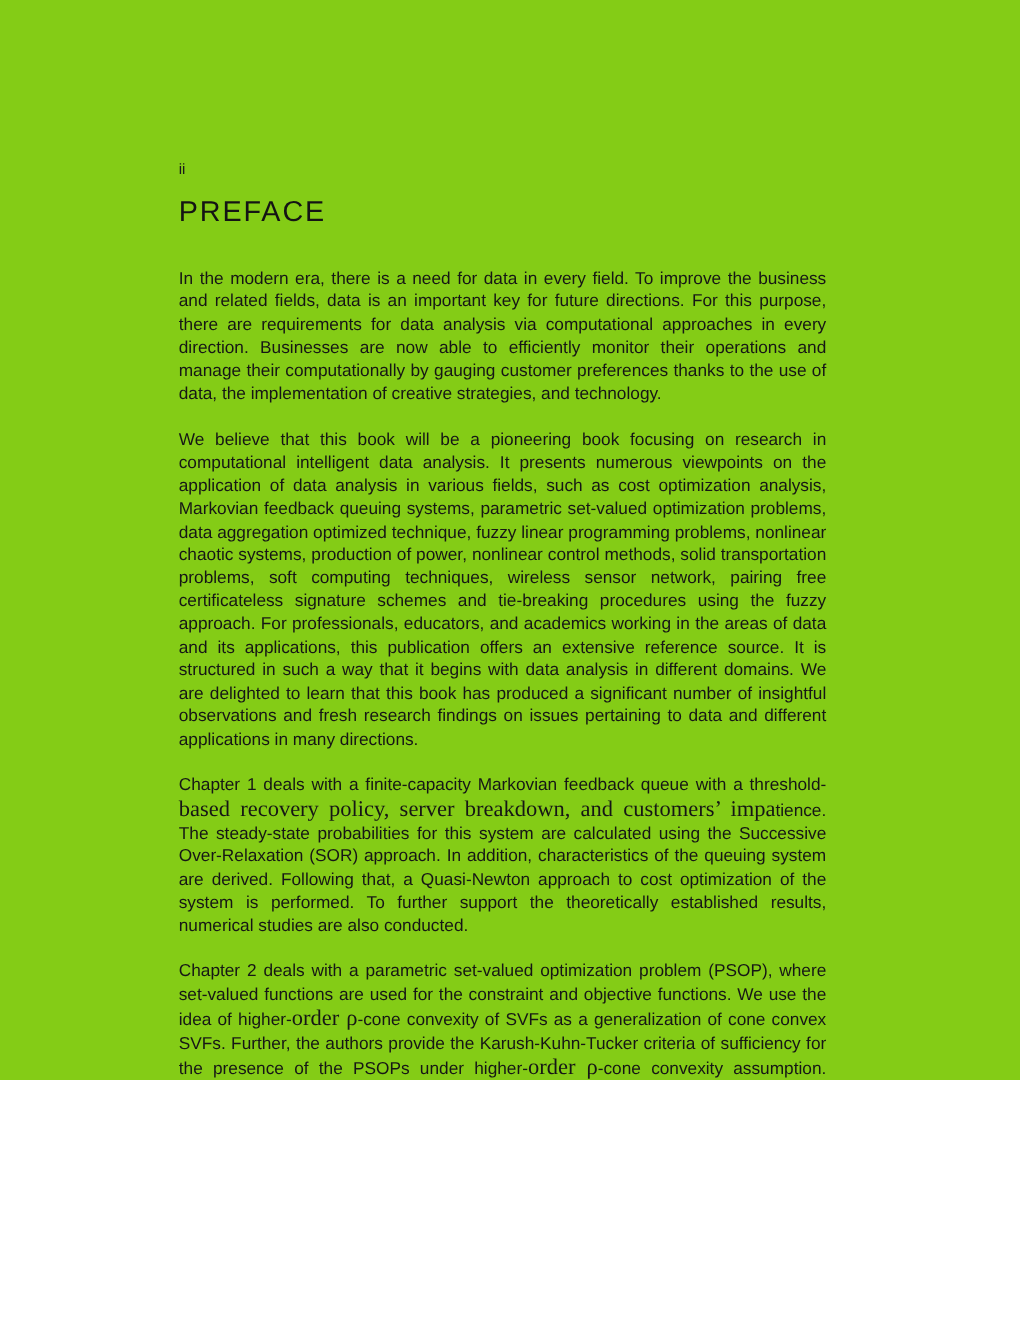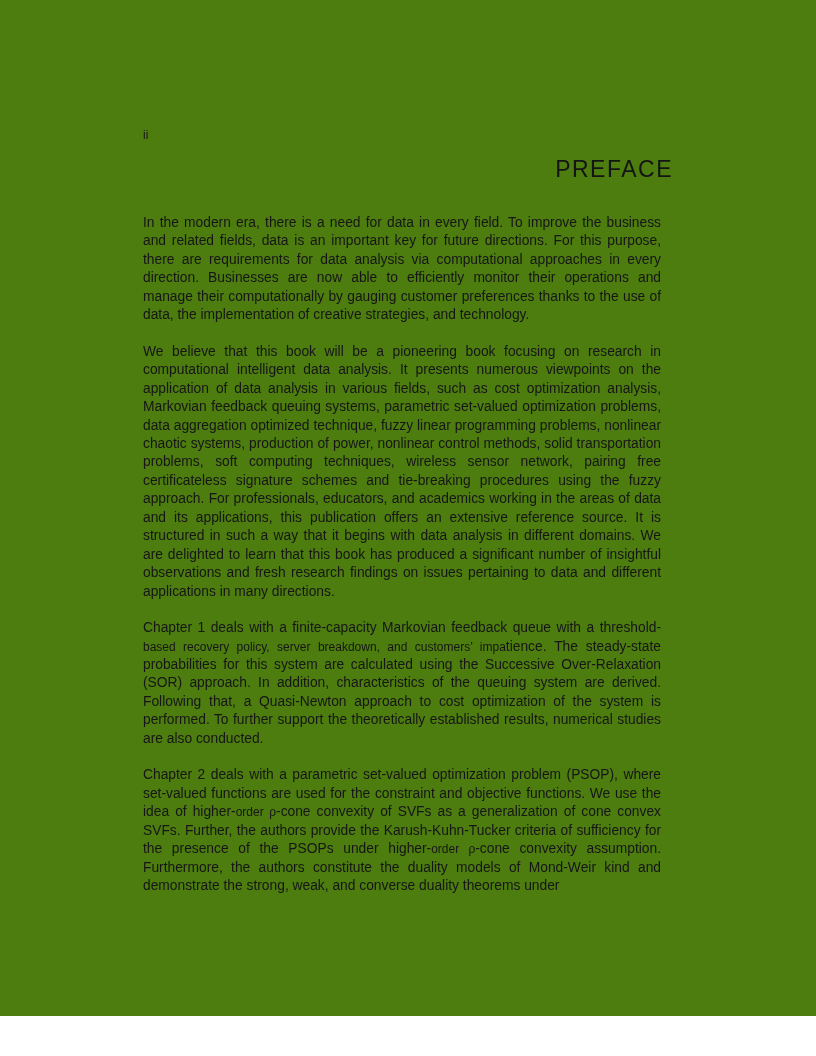--- a/index.html
+++ b/index.html
@@ -9,39 +9,39 @@
   }
   body {
     width: 816px;
     height: 1056px;
     font-family: "Liberation Sans", sans-serif;
     color: #161616;
   }
   .page {
     position: relative;
     width: 816px;
-    height: 1016px;
-    background: #4d7c0f;
+    height: 864px;
+    background: #84cc16;
     overflow: hidden;
   }
   .page-number {
     position: absolute;
     left: 143px;
     top: 127px;
     font-size: 12px;
     line-height: 17px;
     color: #1a1a1a;
   }
   .doc-title {
     position: absolute;
     left: 143px;
     top: 156px;
     width: 530px;
     margin: 0;
-    text-align: right;
+    text-align: left;
     font-size: 23px;
     font-weight: 400;
     letter-spacing: 1.5px;
     color: #141414;
   }
   .content {
     position: absolute;
     left: 143px;
     top: 214px;
     width: 530px;
@@ -50,22 +50,22 @@
     text-align: justify;
     color: #161616;
   }
   .content p {
     margin: 0 12px 18px 0;
   }
   .content p:last-child {
     margin-bottom: 0;
   }
   .serif {
-    font-family: Liberation Sans, sans-serif;
-    font-size: 12px;
+    font-family: Liberation Serif, serif;
+    font-size: 18px;
   }
 </style>
 </head>
 <body>
 
 <div class="page">
 
   <div class="page-number">ii</div>
 
   <h1 class="doc-title">PREFACE</h1>

